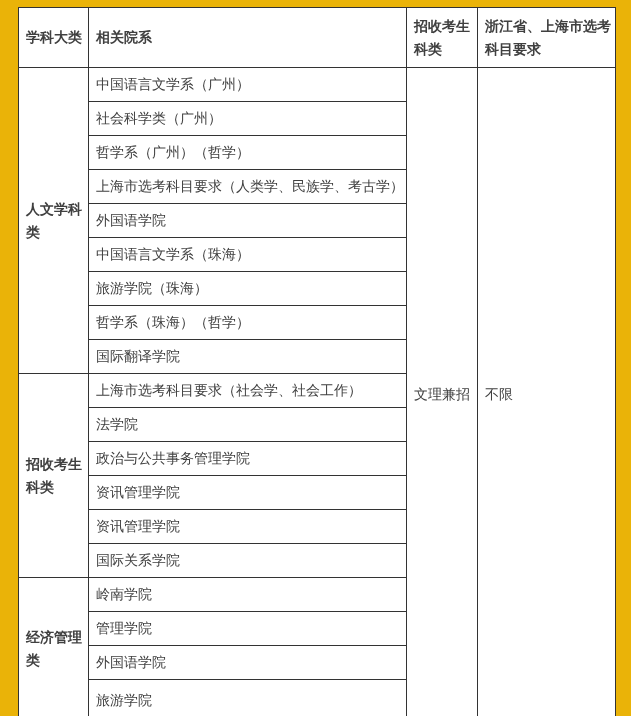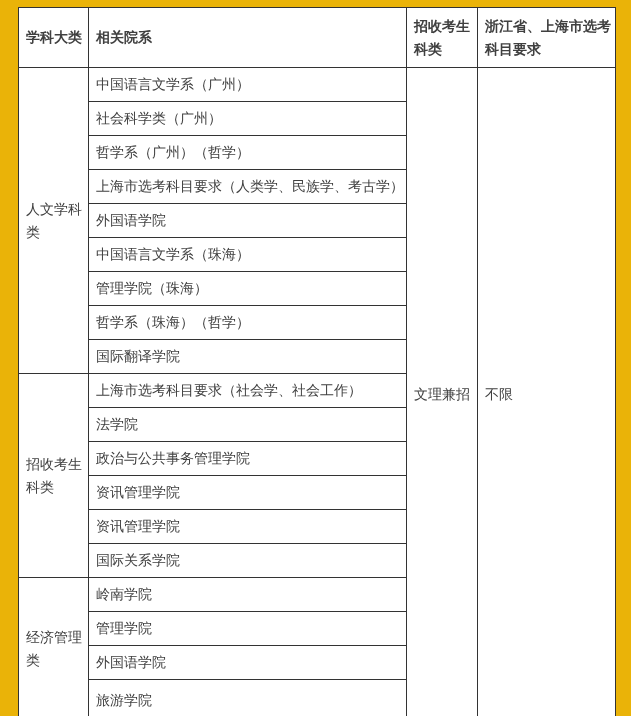--- a/index.html
+++ b/index.html
@@ -42,20 +42,21 @@
   }
   td.dept-cell {
     height: 33px;
     white-space: nowrap;
   }
   tr.last-row td.dept-cell {
     height: 40px;
   }
   td.category-cell {
     vertical-align: middle;
+    font-weight: bold;
   }
   td.admission-cell,
   td.requirement-cell {
     vertical-align: middle;
   }
 </style>
 </head>
 <body>
 
 <div class="page">
@@ -90,21 +91,21 @@
       <tr>
         <td class="dept-cell">上海市选考科目要求（人类学、民族学、考古学）</td>
       </tr>
       <tr>
         <td class="dept-cell">外国语学院</td>
       </tr>
       <tr>
         <td class="dept-cell">中国语言文学系（珠海）</td>
       </tr>
       <tr>
-        <td class="dept-cell">管理学院（珠海）</td>
+        <td class="dept-cell">旅游学院（珠海）</td>
       </tr>
       <tr>
         <td class="dept-cell">哲学系（珠海）（哲学）</td>
       </tr>
       <tr>
         <td class="dept-cell">国际翻译学院</td>
       </tr>
       <tr>
         <td class="category-cell" rowspan="6">招收考生科类</td>
         <td class="dept-cell">上海市选考科目要求（社会学、社会工作）</td>

